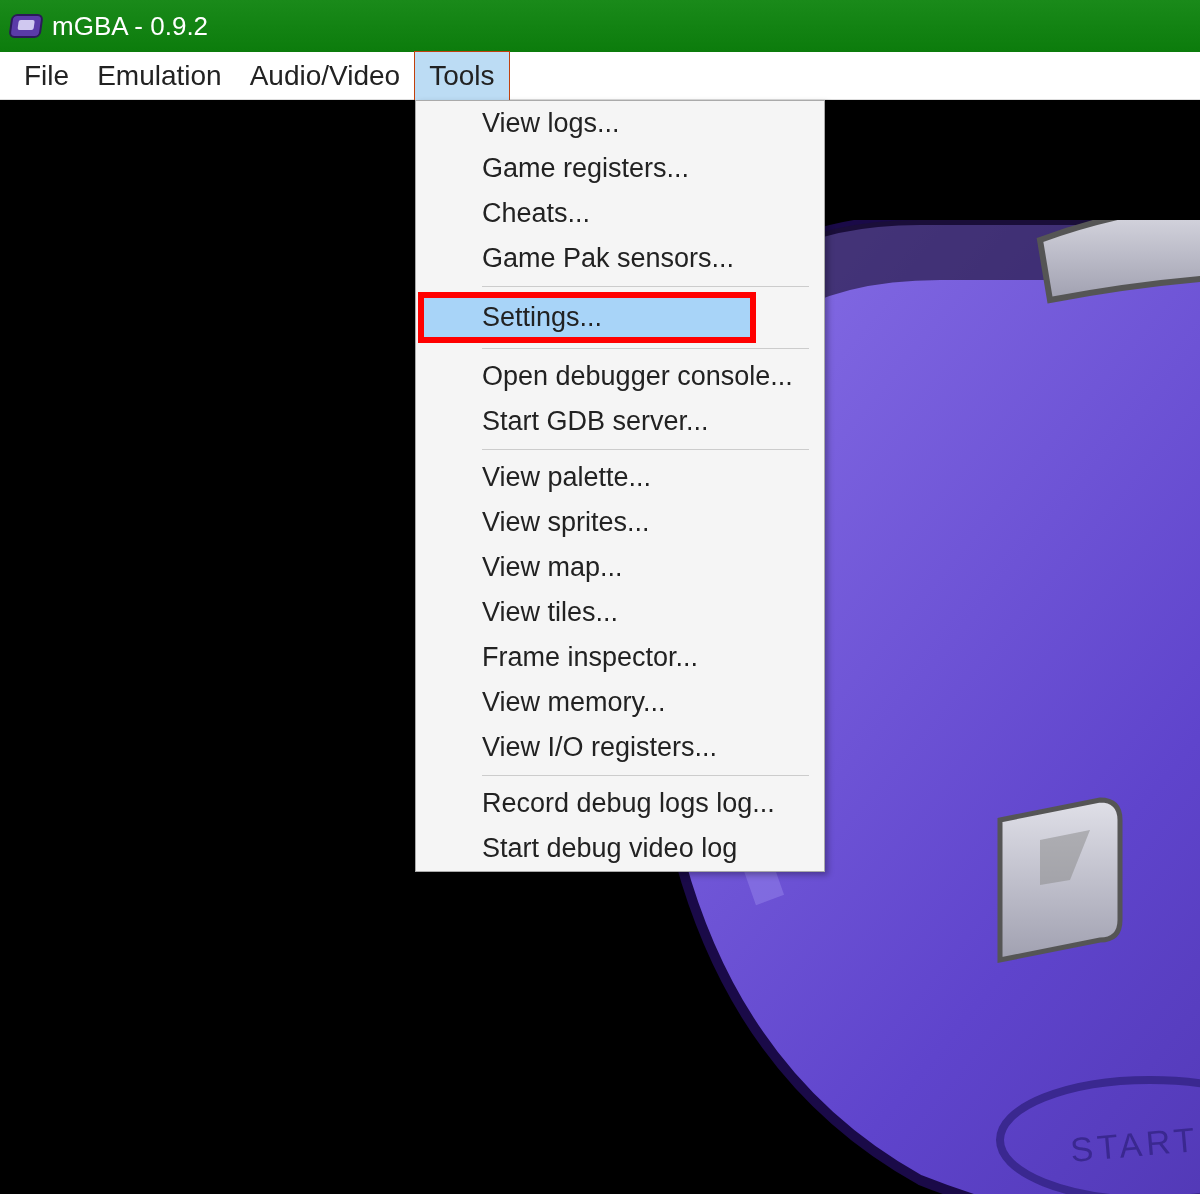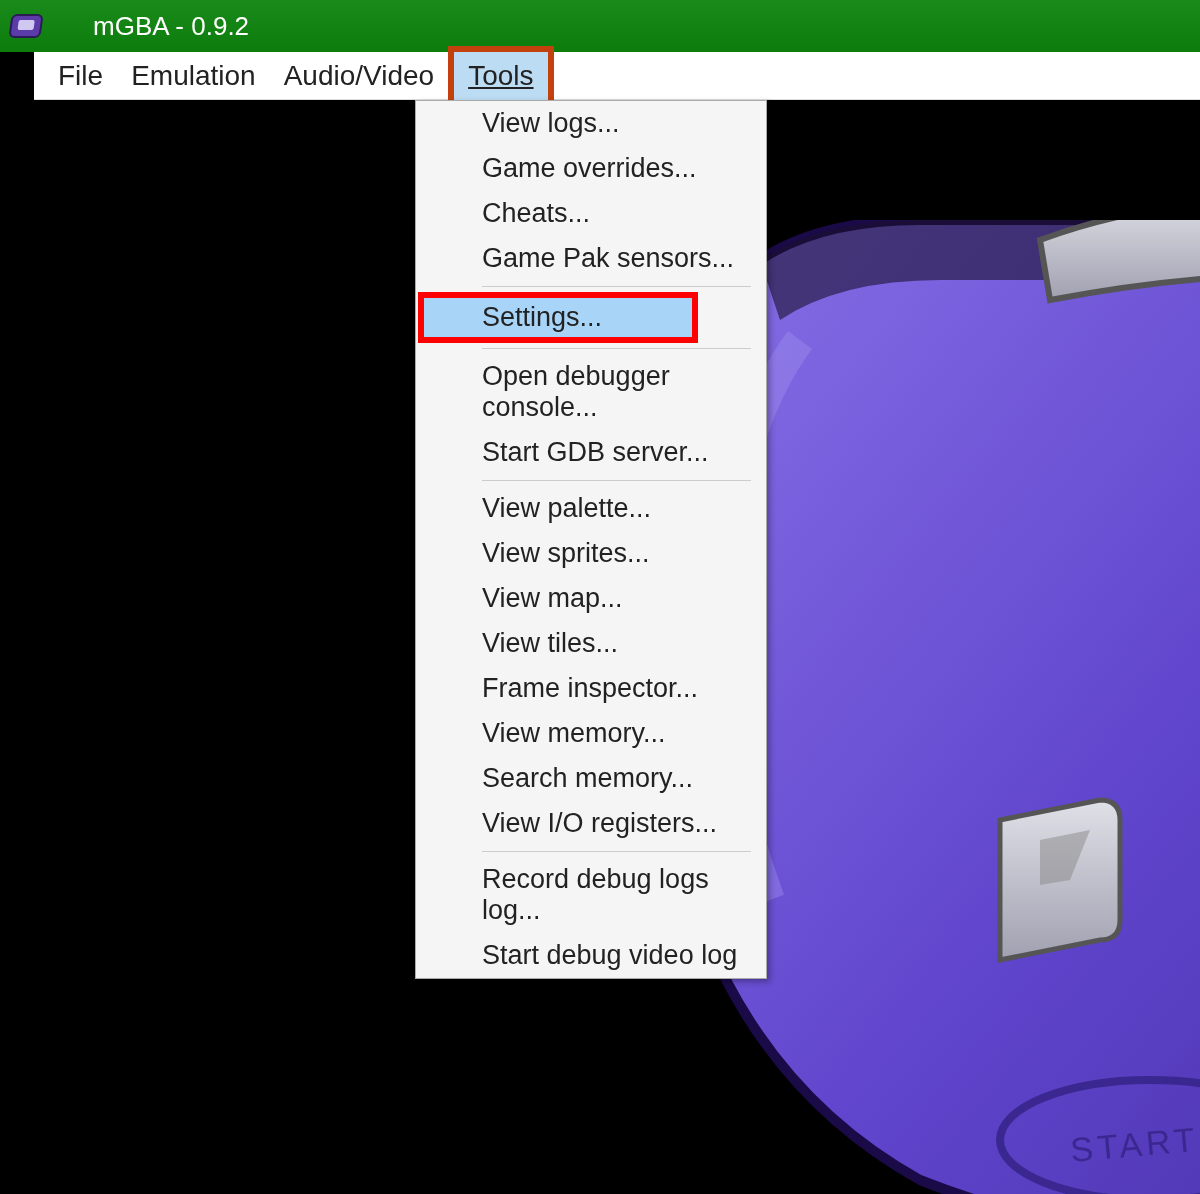--- a/index.html
+++ b/index.html
@@ -16,21 +16,20 @@
     }
     .titlebar {
       background: linear-gradient(180deg, #1a8a1a 0%, #0c7c0c 100%);
       height: 52px;
       display: flex;
       align-items: center;
       padding: 0 10px;
       color: #fff;
       font-size: 26px;
       font-weight: 400;
-      gap: 41px;
     }
     .app-icon {
       width: 32px;
       height: 24px;
       margin-right: 10px;
       background: #5a3ba8;
       border-radius: 6px;
       position: relative;
       transform: skewX(-8deg);
       border: 2px solid #2a1a58;
@@ -47,50 +46,48 @@
     }
     .menubar {
       background: #fff;
       height: 48px;
       display: flex;
       align-items: center;
       padding: 0 10px;
       font-size: 28px;
       color: #222;
       border-bottom: 1px solid #ddd;
-      margin-left: 34px;
     }
     .menu-item {
       padding: 8px 14px;
       cursor: pointer;
     }
     .menu-item.active {
       background: #bcdcf4;
-      border: 6px solid #c2410c;
-      text-decoration: underline;
+      border: 1px solid #c2410c;
     }
     .viewport {
       width: 100%;
       height: calc(100% - 100px);
       background: #000;
       position: relative;
       overflow: hidden;
     }
     .gba-art {
       position: absolute;
       right: -260px;
       top: 120px;
       width: 900px;
       height: 1100px;
     }
     .dropdown {
       position: absolute;
       left: 415px;
       top: 100px;
-      width: 352px;
+      width: 410px;
       background: #f5f5f5;
       border: 1px solid #aaa;
       box-shadow: 3px 3px 6px rgba(0,0,0,0.3);
       z-index: 100;
       font-size: 27px;
       color: #222;
     }
     .dropdown-item {
       padding: 7px 10px 7px 66px;
       cursor: pointer;
@@ -158,33 +155,32 @@
     <ellipse cx="690" cy="960" rx="28" ry="20" fill="url(#grayGrad)" stroke="#555" stroke-width="4"></ellipse>
 
     <path d="M 240 120 Q 180 200 160 360 Q 150 520 210 680" fill="none" stroke="#a090f0" stroke-width="30" opacity="0.4"></path>
 
     <rect x="780" y="120" width="200" height="800" rx="60" fill="#0a0520"></rect>
   </svg>
 </div>
 
 <div class="dropdown" id="tools-dropdown">
     <div class="dropdown-item">View logs...</div>
-    <div class="dropdown-item">Game overrides...</div>
+    <div class="dropdown-item">Game registers...</div>
     <div class="dropdown-item">Cheats...</div>
     <div class="dropdown-item">Game Pak sensors...</div>
     <div class="dropdown-sep"></div>
     <div class="dropdown-item highlighted annotated">Settings...</div>
     <div class="dropdown-sep"></div>
     <div class="dropdown-item">Open debugger console...</div>
     <div class="dropdown-item">Start GDB server...</div>
     <div class="dropdown-sep"></div>
     <div class="dropdown-item">View palette...</div>
     <div class="dropdown-item">View sprites...</div>
     <div class="dropdown-item">View map...</div>
     <div class="dropdown-item">View tiles...</div>
     <div class="dropdown-item">Frame inspector...</div>
     <div class="dropdown-item">View memory...</div>
-    <div class="dropdown-item">Search memory...</div>
     <div class="dropdown-item">View I/O registers...</div>
     <div class="dropdown-sep"></div>
     <div class="dropdown-item">Record debug logs log...</div>
     <div class="dropdown-item">Start debug video log</div>
   </div>
 
 </body></html>

